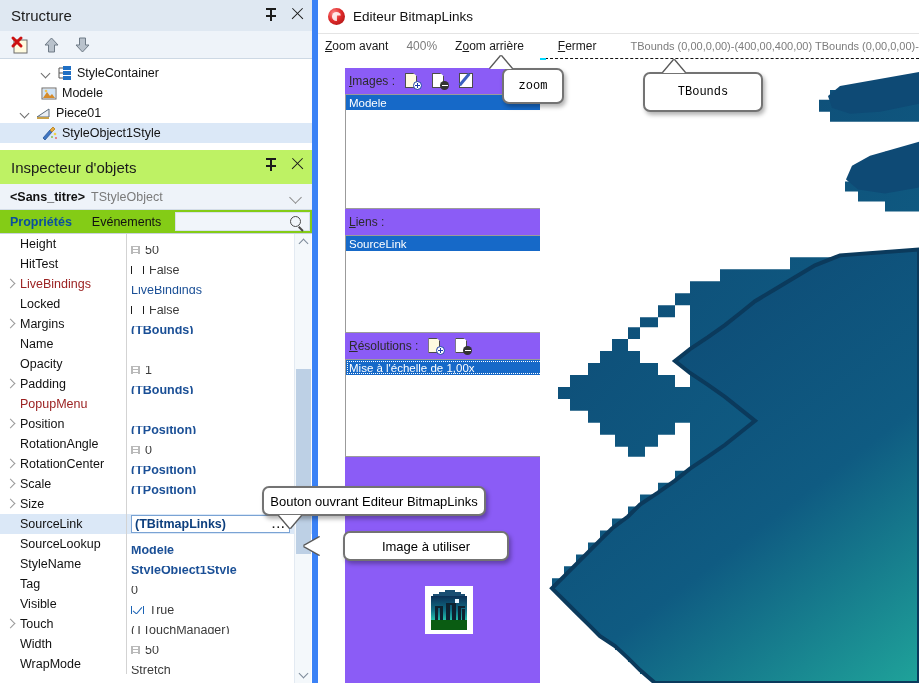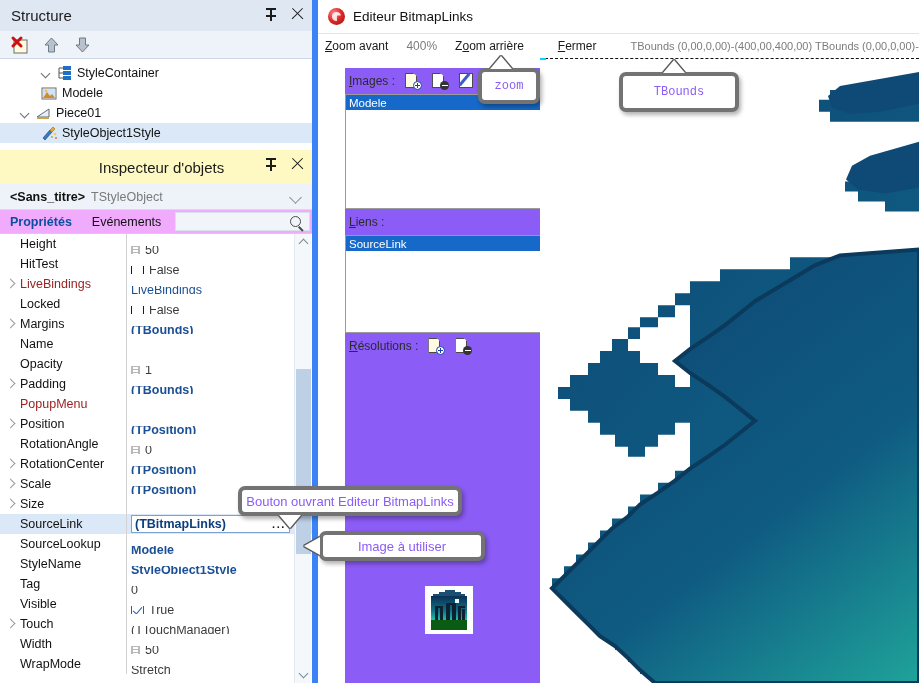--- a/index.html
+++ b/index.html
@@ -72,36 +72,36 @@
   .twisty.open::after {
     content: ""; position: absolute; left: 3px; top: 5px;
     width: 6px; height: 6px;
     border-left: 1.4px solid #6d6d6d; border-bottom: 1.4px solid #6d6d6d;
     transform: rotate(-45deg);
   }
   .node-icon { width: 18px; height: 16px; position: relative; flex: none; margin-right: 4px; }
 
   
   #inspector { position: absolute; left: 0; top: 150px; right: 0; bottom: 0; background: #fff; }
-  .insp-header { height: 34px; background: #fef9c3; position: relative; display: flex; align-items: center; justify-content: center; }
+  .insp-header { height: 34px; background: #bef264; position: relative; display: flex; align-items: center; }
   .insp-combo {
     height: 26px; background: #eef3f9; border-bottom: 1px solid #d4dde8;
     display: flex; align-items: center; padding-left: 10px; font-size: 12.5px;
     position: relative; cursor: pointer;
   }
   .insp-combo .obj-name { font-weight: bold; color: #111; }
   .insp-combo .obj-class { color: #7a7a7a; margin-left: 6px; }
   .combo-chev {
     position: absolute; right: 12px; top: 9px; width: 9px; height: 9px;
     border-left: 1.4px solid #8b8b8b; border-bottom: 1.4px solid #8b8b8b;
     transform: rotate(-45deg);
   }
   .insp-tabs {
     height: 24px; display: flex; align-items: stretch;
-    border-bottom: 1px solid #c9d3df; background: #f0abfc;
+    border-bottom: 1px solid #c9d3df; background: #84cc16;
   }
   .insp-tab {
     padding: 0 10px; display: flex; align-items: center; font-size: 12.5px;
     cursor: pointer; color: #111;
   }
   .insp-tab.active { color: #0a4f9e; font-weight: bold; }
   .insp-search {
     flex: 1; margin: 2px 2px 2px 4px; background: #f1f5fa;
     border: 1px solid #d8e0ea; position: relative; cursor: text;
   }
@@ -305,30 +305,31 @@
   }
   .bitmap-canvas {
     position: absolute; left: 0; top: 2px; right: 0; bottom: 0;
   }
   .bitmap-canvas svg { display: block; width: 100%; height: 100%; }
 
   
   .callout {
     position: absolute;
     background: #ffffff;
-    border: 4px solid #737373;
+    border: 2px solid #737373;
     border-radius: 7px;
     font-family: "Liberation Mono", monospace;
     font-size: 12px;
-    color: #8b5cf6;
+    color: #000000;
     display: flex; align-items: center; justify-content: center;
     box-shadow: 2px 3px 4px rgba(0,0,0,0.30);
     white-space: nowrap;
     padding: 0 10px;
     z-index: 40;
+    margin-left: 24px;
   }
   .callout.sans { font-family: "Liberation Sans", sans-serif; font-size: 13px; }
   .tail {
     position: absolute; width: 0; height: 0; z-index: 41;
   }
   
   .tail-up {
     border-left: 11px solid transparent;
     border-right: 11px solid transparent;
     border-bottom: 13px solid #ffffff;
@@ -703,20 +704,23 @@
         <div class="sec-label-row">
           <span class="sec-label"><span class="u">R</span>ésolutions :</span>
           <span class="mini-icon">
             <span class="doc-base"></span>
               <span class="badge-plus"></span>
           </span>
           <span class="mini-icon">
             <span class="doc-base doc-plain"></span>
               <span class="badge-minus"></span>
           </span>
+        </div>
+        <div class="listbox" style="height:98px;">
+          <div class="lb-item sel focus">Mise à l'échelle de 1,00x</div>
         </div>
 
         <div class="thumb-wrap">
           <svg class="thumb-img" viewBox="0 0 48 48" preserveAspectRatio="none">
             <defs>
               <linearGradient id="skyg" x1="0" y1="1" x2="0" y2="0">
                 <stop offset="0%" stop-color="#27d0b0"></stop>
                 <stop offset="45%" stop-color="#0f6f86"></stop>
                 <stop offset="100%" stop-color="#0c2f55"></stop>
               </linearGradient>

